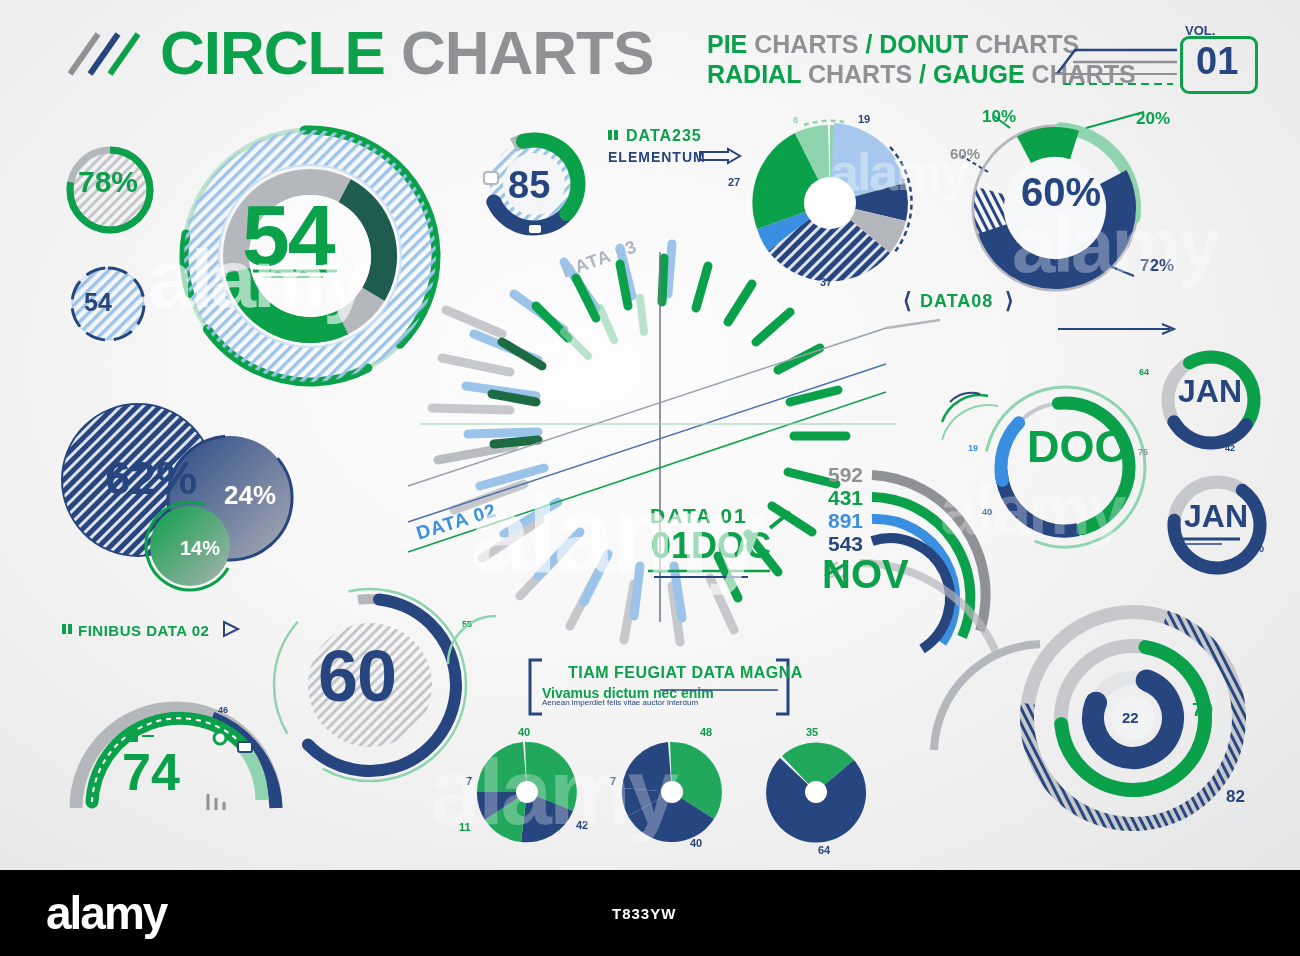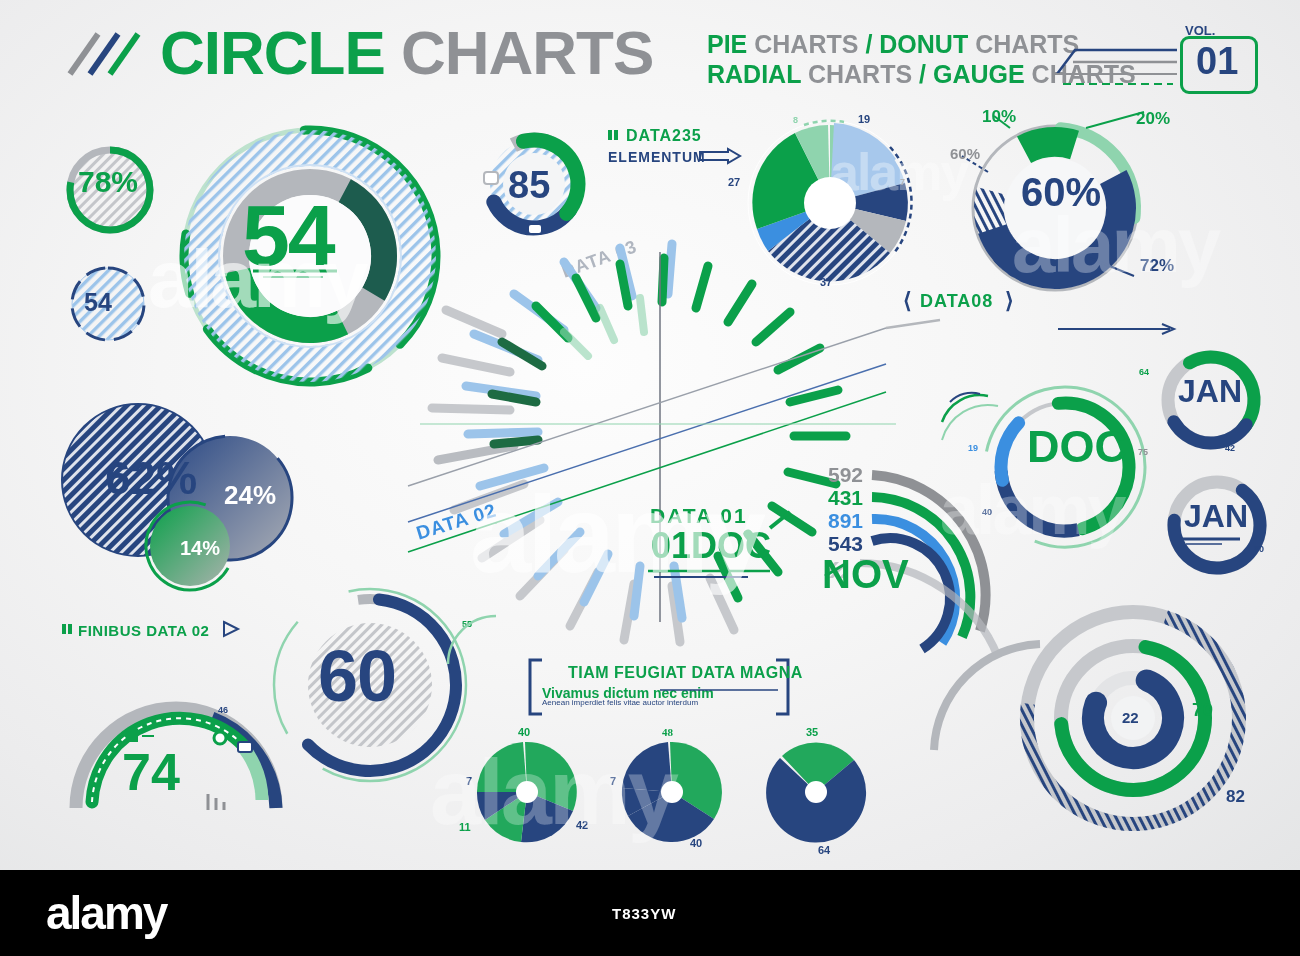--- a/index.html
+++ b/index.html
@@ -441,21 +441,21 @@
 
   <svg class="abs" style="left:618px;top:738px;" width="108" height="108">
     <g transform="translate(54,54)">
       <path d="M0 0 L-2 -50 A50 50 0 0 1 42 27 Z" fill="#22a85c"></path>
       <path d="M0 0 L42 27 A50 50 0 0 1 -44 24 Z" fill="#27457f"></path>
       <path d="M0 0 L-44 24 A50 50 0 0 1 -50 -4 Z" fill="#27457f"></path>
       <path d="M0 0 L-50 -4 A50 50 0 0 1 -4 -50 Z" fill="#27457f"></path>
       <circle r="11" fill="#ffffff"></circle>
     </g>
   </svg>
-  <div class="t lbl-sm" style="left:662px;top:727px;color:#0ba04a;font-family:Liberation Serif, serif;">48</div>
+  <div class="t lbl-sm" style="left:700px;top:727px;color:#0ba04a;">48</div>
   <div class="t lbl-sm" style="left:690px;top:838px;color:#27457f;">40</div>
   <div class="t lbl-sm" style="left:610px;top:776px;color:#27457f;">7</div>
 
   <svg class="abs" style="left:762px;top:738px;" width="108" height="108">
     <g transform="translate(54,54)">
       <path d="M0 0 L-34 -36 A50 50 0 0 1 38 -32 Z" fill="#22a85c"></path>
       <path d="M0 0 L38 -32 A50 50 0 1 1 -36 -34 Z" fill="#27457f"></path>
       <circle r="11" fill="#ffffff"></circle>
     </g>
   </svg>

